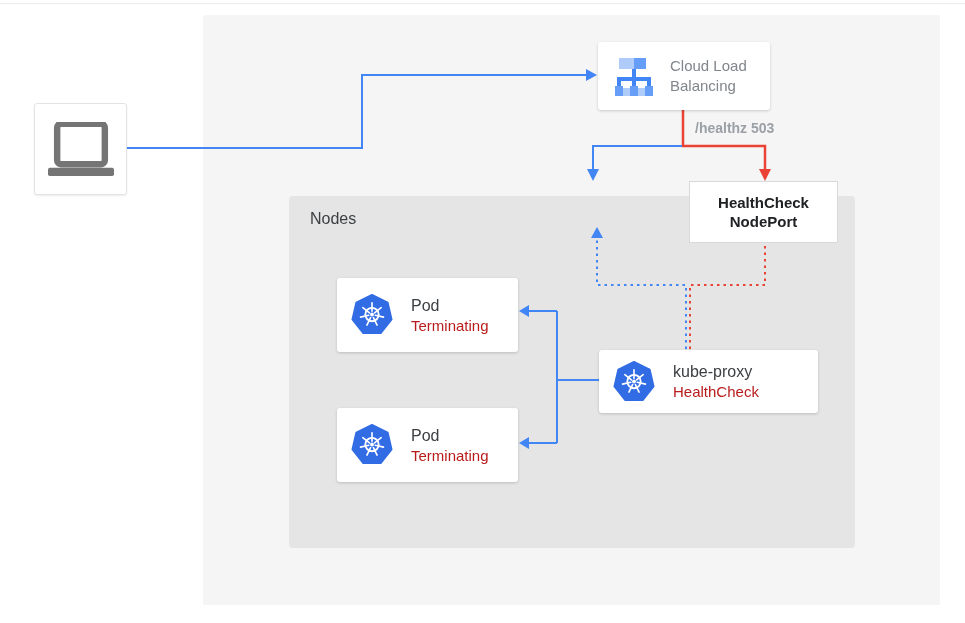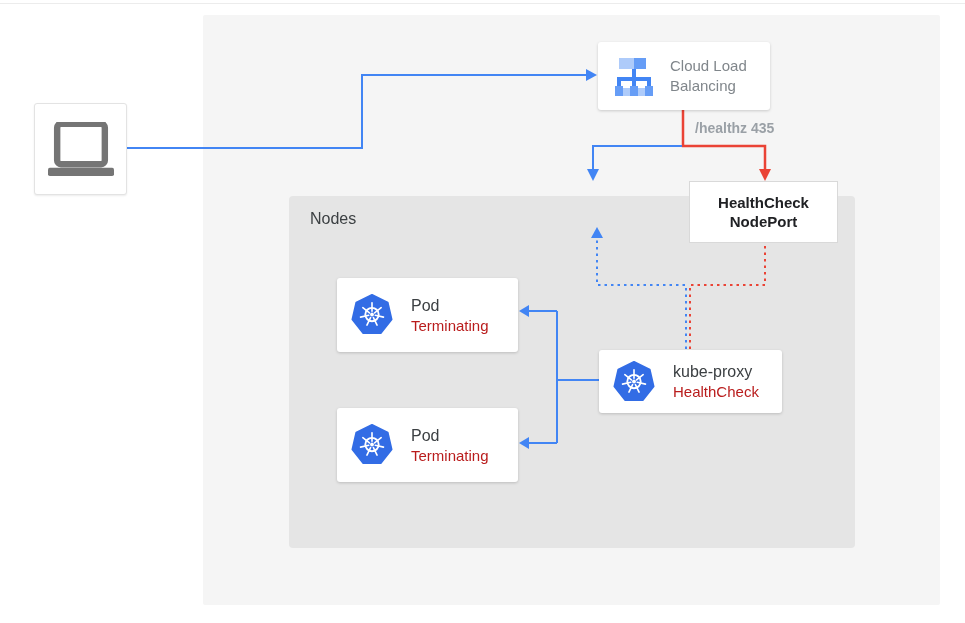--- a/index.html
+++ b/index.html
@@ -15,21 +15,21 @@
   .client{left:34px;top:103px;width:91px;height:90px;border:1px solid #e3e3e3;box-shadow:0 1px 2px rgba(0,0,0,0.08);justify-content:center;}
   .clb{left:598px;top:42px;width:172px;height:68px;}
   .clb .icon-wrap{margin-left:14px;flex:0 0 auto;display:flex;}
   .clb-text{margin-left:14px;font-size:15px;line-height:1.35;color:#80868b;width:96px;}
   .portbox{position:absolute;background:#fff;border:1px solid #d9d9d9;display:flex;align-items:center;justify-content:center;text-align:center;font-weight:bold;color:#202124;font-size:15px;line-height:1.3;}
   .nodeport{left:519px;top:182px;width:146px;height:44px;}
   .hc{left:689px;top:181px;width:149px;height:62px;padding:0 14px;box-sizing:border-box;}
   .pod{left:337px;width:181px;height:74px;}
   .pod1{top:278px;}
   .pod2{top:408px;}
-  .kproxy{left:599px;top:350px;width:183px;height:63px;}
+  .kproxy{left:599px;top:350px;width:219px;height:63px;}
   .k8s-wrap{margin-left:14px;flex:0 0 auto;display:flex;}
   .card-text{margin-left:18px;}
   .card-text .title{font-size:16px;color:#3c4043;}
   .card-text .subtitle{font-size:15px;color:#b91c1c;margin-top:2px;}
   .healthz{position:absolute;left:695px;top:120px;font-size:14px;font-weight:bold;color:#9aa0a6;}
   .hidden-defs{position:absolute;width:0;height:0;overflow:hidden;}
 </style>
 </head>
 <body>
 
@@ -103,21 +103,21 @@
         <rect x="3" y="30" width="8" height="10" fill="#669df6"></rect>
         <rect x="18" y="30" width="8" height="10" fill="#669df6"></rect>
         <rect x="33" y="30" width="8" height="10" fill="#669df6"></rect>
         <rect x="11" y="32" width="7" height="8" fill="#aecbfa"></rect>
         <rect x="26" y="32" width="7" height="8" fill="#aecbfa"></rect>
       </svg>
     </span>
     <div class="clb-text">Cloud Load Balancing</div>
   </div>
 
-  <div class="healthz">/healthz 435</div>
+  <div class="healthz">/healthz 503</div>
 
 
   <div class="portbox hc">
     <span>HealthCheck NodePort</span>
   </div>
 
   <div class="card pod pod1">
     <span class="k8s-wrap">
       <svg width="42" height="42">
           <use href="#k8s-logo"></use>

